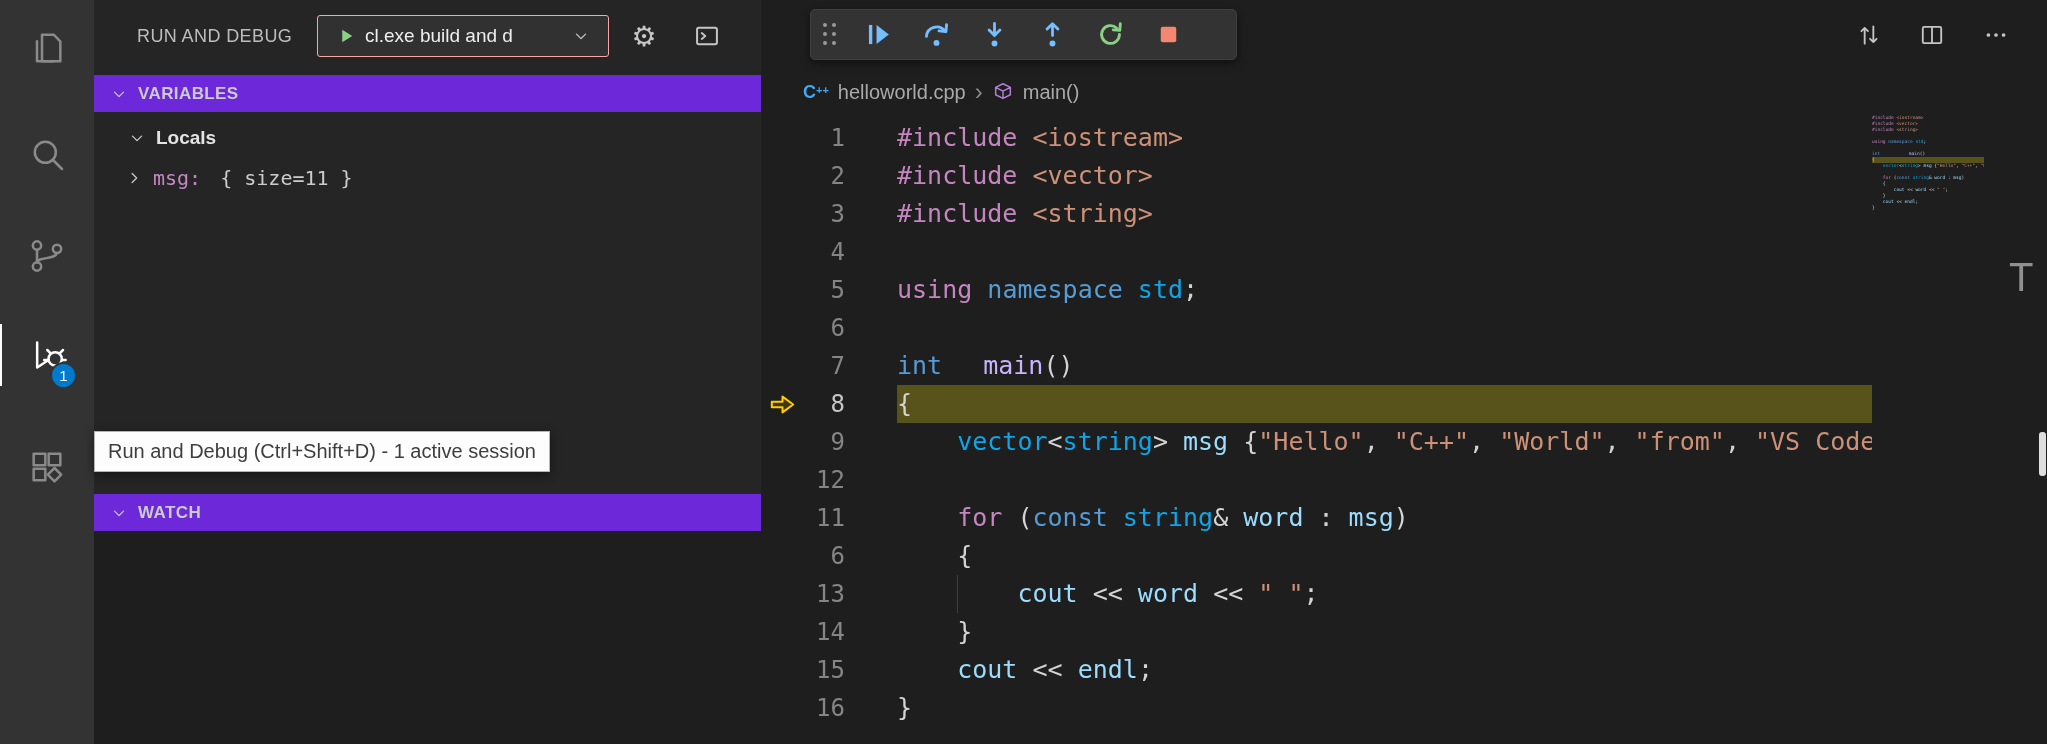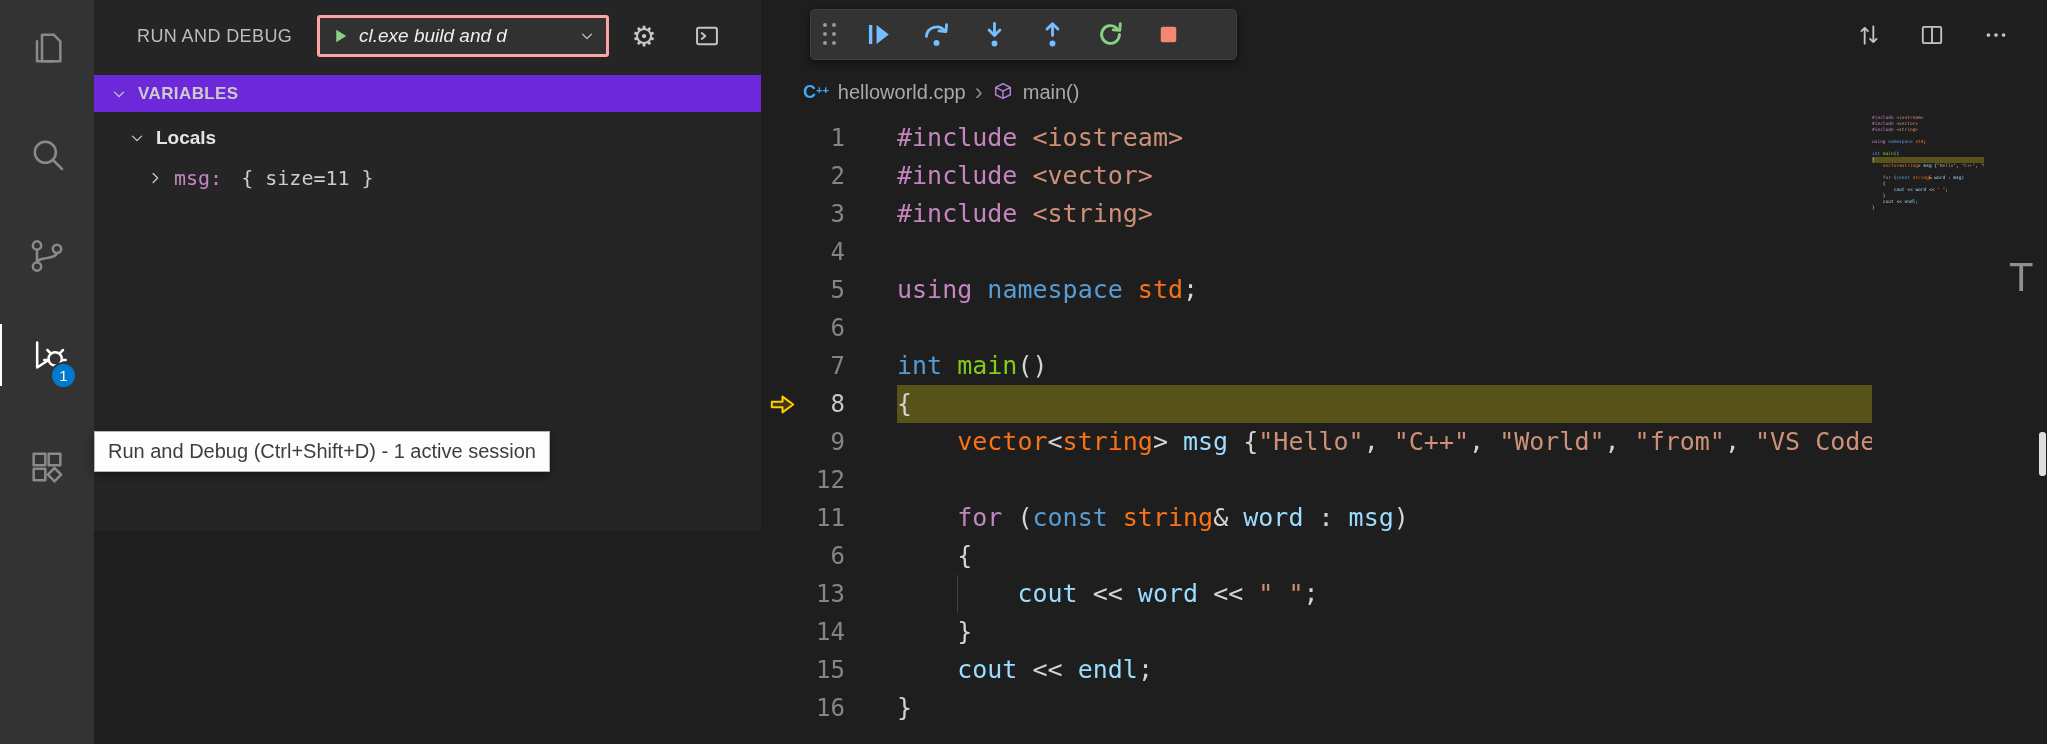--- a/index.html
+++ b/index.html
@@ -23,33 +23,33 @@
     background:#007acc; border:2px solid #333333; color:#ffffff; font-size:15px;
     display:flex; align-items:center; justify-content:center;
   }
 
   
   .sidebar { position:absolute; left:94px; top:0; width:667px; height:531px; background:#252526; z-index:10; }
   .panel-header { position:relative; height:72px; }
   .panel-title { position:absolute; left:43px; top:50%; transform:translateY(-50%);
     font-size:18px; color:#bdbdbd; letter-spacing:.4px; white-space:nowrap; }
   .config-dropdown { position:absolute; left:223px; top:15px; width:292px; height:42px;
-    background:#313132; border:3px solid #fca5a5; border-radius:3px;
-    display:flex; align-items:center; padding:0 10px; gap:9px;font-style:italic; }
+    background:#313132; border:1px solid #fca5a5; border-radius:3px;
+    display:flex; align-items:center; padding:0 18px; gap:9px; }
   .config-dropdown .label { flex:1; font-size:19px; color:#eeeeee; white-space:nowrap; overflow:hidden; }
   .icon-btn { position:absolute; width:32px; height:32px; display:flex; align-items:center; justify-content:center; }
   .gear-btn { left:534px; top:20px; font-size:28px; color:#c6c6c6; }
   .console-btn { left:597px; top:20px; }
 
   .section-header { position:absolute; left:0; width:667px; height:37px; background:#6d28d9;
     display:flex; align-items:center; gap:10px; padding-left:16px;
     font-size:17px; font-weight:bold; color:#cccccc; letter-spacing:.4px; }
   .tree-row { position:absolute; left:0; width:667px; height:40px; display:flex; align-items:center; gap:10px; }
   .row-locals { top:118px; padding-left:34px; font-weight:bold; font-size:19px; color:#e4e4e4; }
-  .row-var { top:158px; padding-left:52px; font-family:"DejaVu Sans Mono", monospace; font-size:20px; }
+  .row-var { top:158px; padding-left:31px; font-family:"DejaVu Sans Mono", monospace; font-size:20px; }
   .var-name { color:#c586c0; }
   .var-value { color:#cccccc; margin-left:9px; }
   .chev { width:18px; height:18px; flex:0 0 auto; }
   .chev path { stroke:#c5c5c5; stroke-width:1.8; fill:none; stroke-linecap:round; stroke-linejoin:round; }
 
   .tooltip { position:absolute; left:94px; top:431px; height:41px; z-index:60;
     background:#fdfdfd; border:1px solid #b4b4b4; color:#3e3e3e; font-size:20px;
     display:flex; align-items:center; padding:0 13px; white-space:nowrap;
     box-shadow:0 3px 10px rgba(0,0,0,.45); }
 
@@ -76,24 +76,24 @@
     font-family:"DejaVu Sans Mono", monospace; font-size:25px; }
   .glyph { width:44px; position:relative; flex:0 0 auto; }
   .glyph svg { position:absolute; left:8px; top:6px; width:27px; height:27px; }
   .lnum { width:40px; flex:0 0 auto; text-align:right; color:#858585; font-size:24px; }
   .ltext { flex:1; margin-left:52px; overflow:hidden; }
   .code-line.current .ltext { background:#57531a; }
   .code-line.current .lnum { color:#c6c6c6; }
 
   .tok-pp  { color:#c586c0; }
   .tok-kw  { color:#569cd6; }
-  .tok-type{ color:#f97316; }
+  .tok-type{ color:#0ea5e9; }
   .tok-var { color:#9cdcfe; }
   .tok-str { color:#ce9178;text-align:right; }
-  .tok-fn  { color:#84cc16; }
+  .tok-fn  { color:#c4b5fd;margin-left:26px; }
   .tok-pl  { color:#d4d4d4; }
 
   .indent-guide { position:absolute; left:196px; top:575px; width:1px; height:38px; background:#3f3f3f; }
 
   .minimap { position:absolute; left:1111px; top:115px; width:112px; height:625px;
     background:#1e1e1e; overflow:hidden; z-index:5; }
   .mini-line { height:6px; line-height:6px; white-space:pre; overflow:hidden;
     font-family:"DejaVu Sans Mono", monospace; font-size:4.5px; }
   .mini-line.mini-current { background:#57531a; }
 
@@ -183,20 +183,26 @@
   </div>
 
   <div class="tree-row row-var">
     <svg class="chev" viewBox="0 0 24 24">
       <path d="M9.5 6 l6 6 -6 6"></path>
     </svg>
     <span class="var-name">msg:</span>
     <span class="var-value">{ size=11 }</span>
   </div>
 
+  <div class="section-header" style="top:494px">
+    <svg class="chev" viewBox="0 0 24 24">
+      <path d="M6 9.5 l6 6 6 -6"></path>
+    </svg>
+    <span>WATCH</span>
+  </div>
 </div>
 
 <div class="tooltip">Run and Debug (Ctrl+Shift+D) - 1 active session</div>
 
 <div class="debug-toolbar">
   <div class="grip">
     <span></span>
       <span></span>
       <span></span>
       <span></span>

